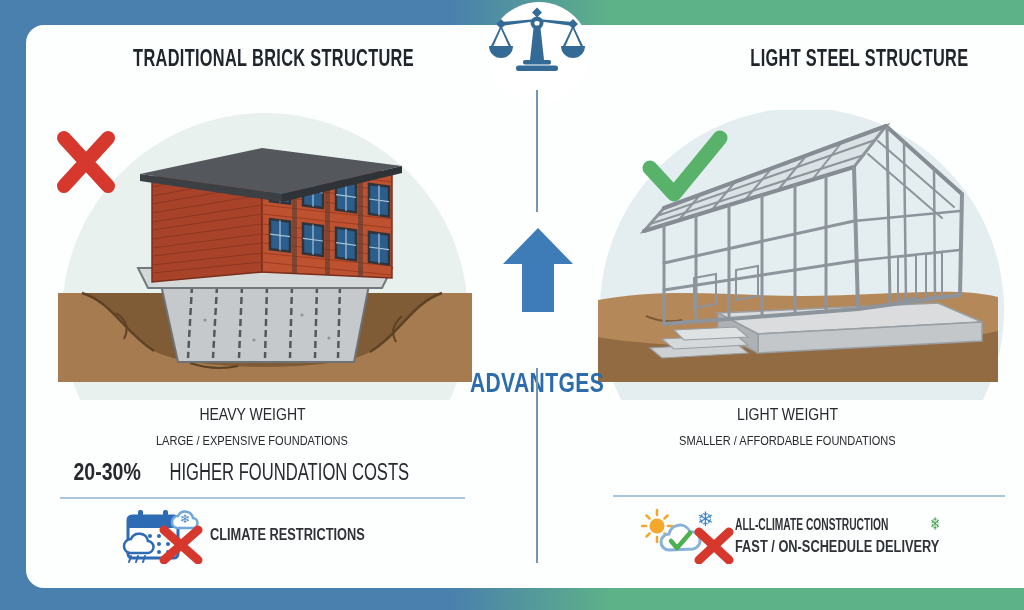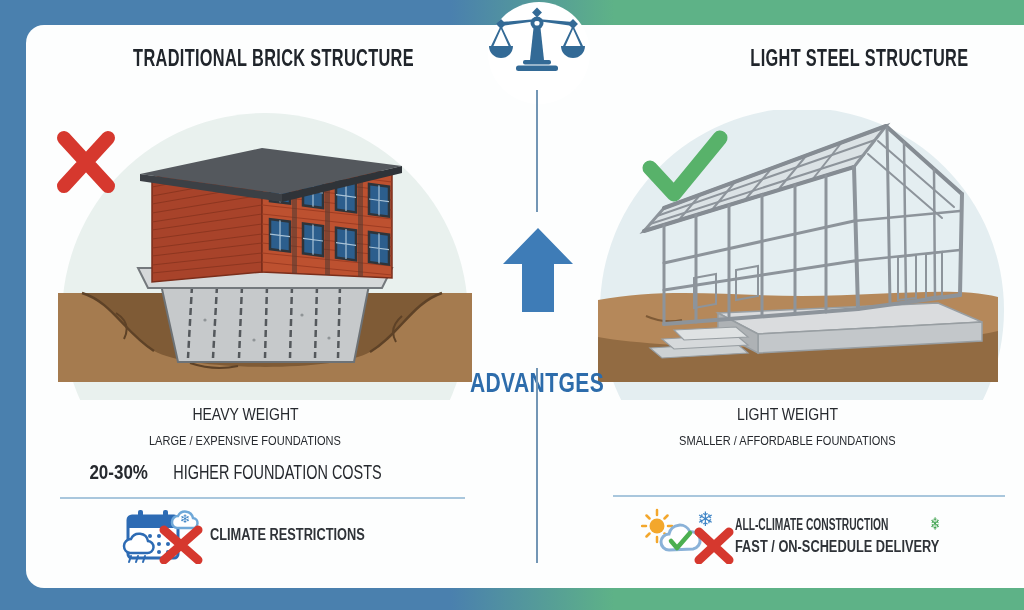--- a/index.html
+++ b/index.html
@@ -11,27 +11,27 @@
           background:#fdfefe; border-radius:18px 0 0 18px; }
   .bump { position:absolute; left:488px; top:2px; width:102px; height:102px;
           border-radius:50%; background:#ffffff; }
   .abs { position:absolute; }
   .heading { position:absolute; top:44px; text-align:right; }
   .heading span { display:inline-block; font-weight:bold; font-size:24px; color:#20252b;
                   white-space:nowrap; transform:scaleX(0.68); transform-origin:center; letter-spacing:.5px; }
   .h-left { left:40px; width:440px; }
   .h-right { left:590px; width:430px; }
   .features { position:absolute; top:402px; text-align:center; color:#26292e; }
-  .ft-left { left:25px; width:440px;text-align:center; }
+  .ft-left { left:32px; width:440px;text-align:center; }
   .ft-right { left:572px; width:430px; }
   .fline { white-space:nowrap; }
   .fline span { display:inline-block; transform:scaleX(0.85); transform-origin:center; }
   .f1 { font-size:16.5px; line-height:25px; }
   .f2 { font-size:13px; line-height:27px; }
-  .f3 { font-size:20px; line-height:32px; margin-top:2px; }
+  .f3 { font-size:23px; line-height:32px; margin-top:2px; }
   .f3 .stat { font-weight:bold; }
   .f3 .lbl { margin-left:.38em; }
   .divider { position:absolute; height:2px; background:#a9c7dd; }
   .dv-left { left:60px; top:497px; width:405px; }
   .dv-right { left:613px; top:495px; width:392px; }
   .climate { position:absolute; top:506px; display:flex; align-items:center; }
   .cl-left { left:120px; }
   .cl-right { left:641px; }
   .climate .txt { font-weight:bold; font-size:16px; line-height:22px; color:#2f3338; }
   .climate .txt .ln { white-space:nowrap; }

